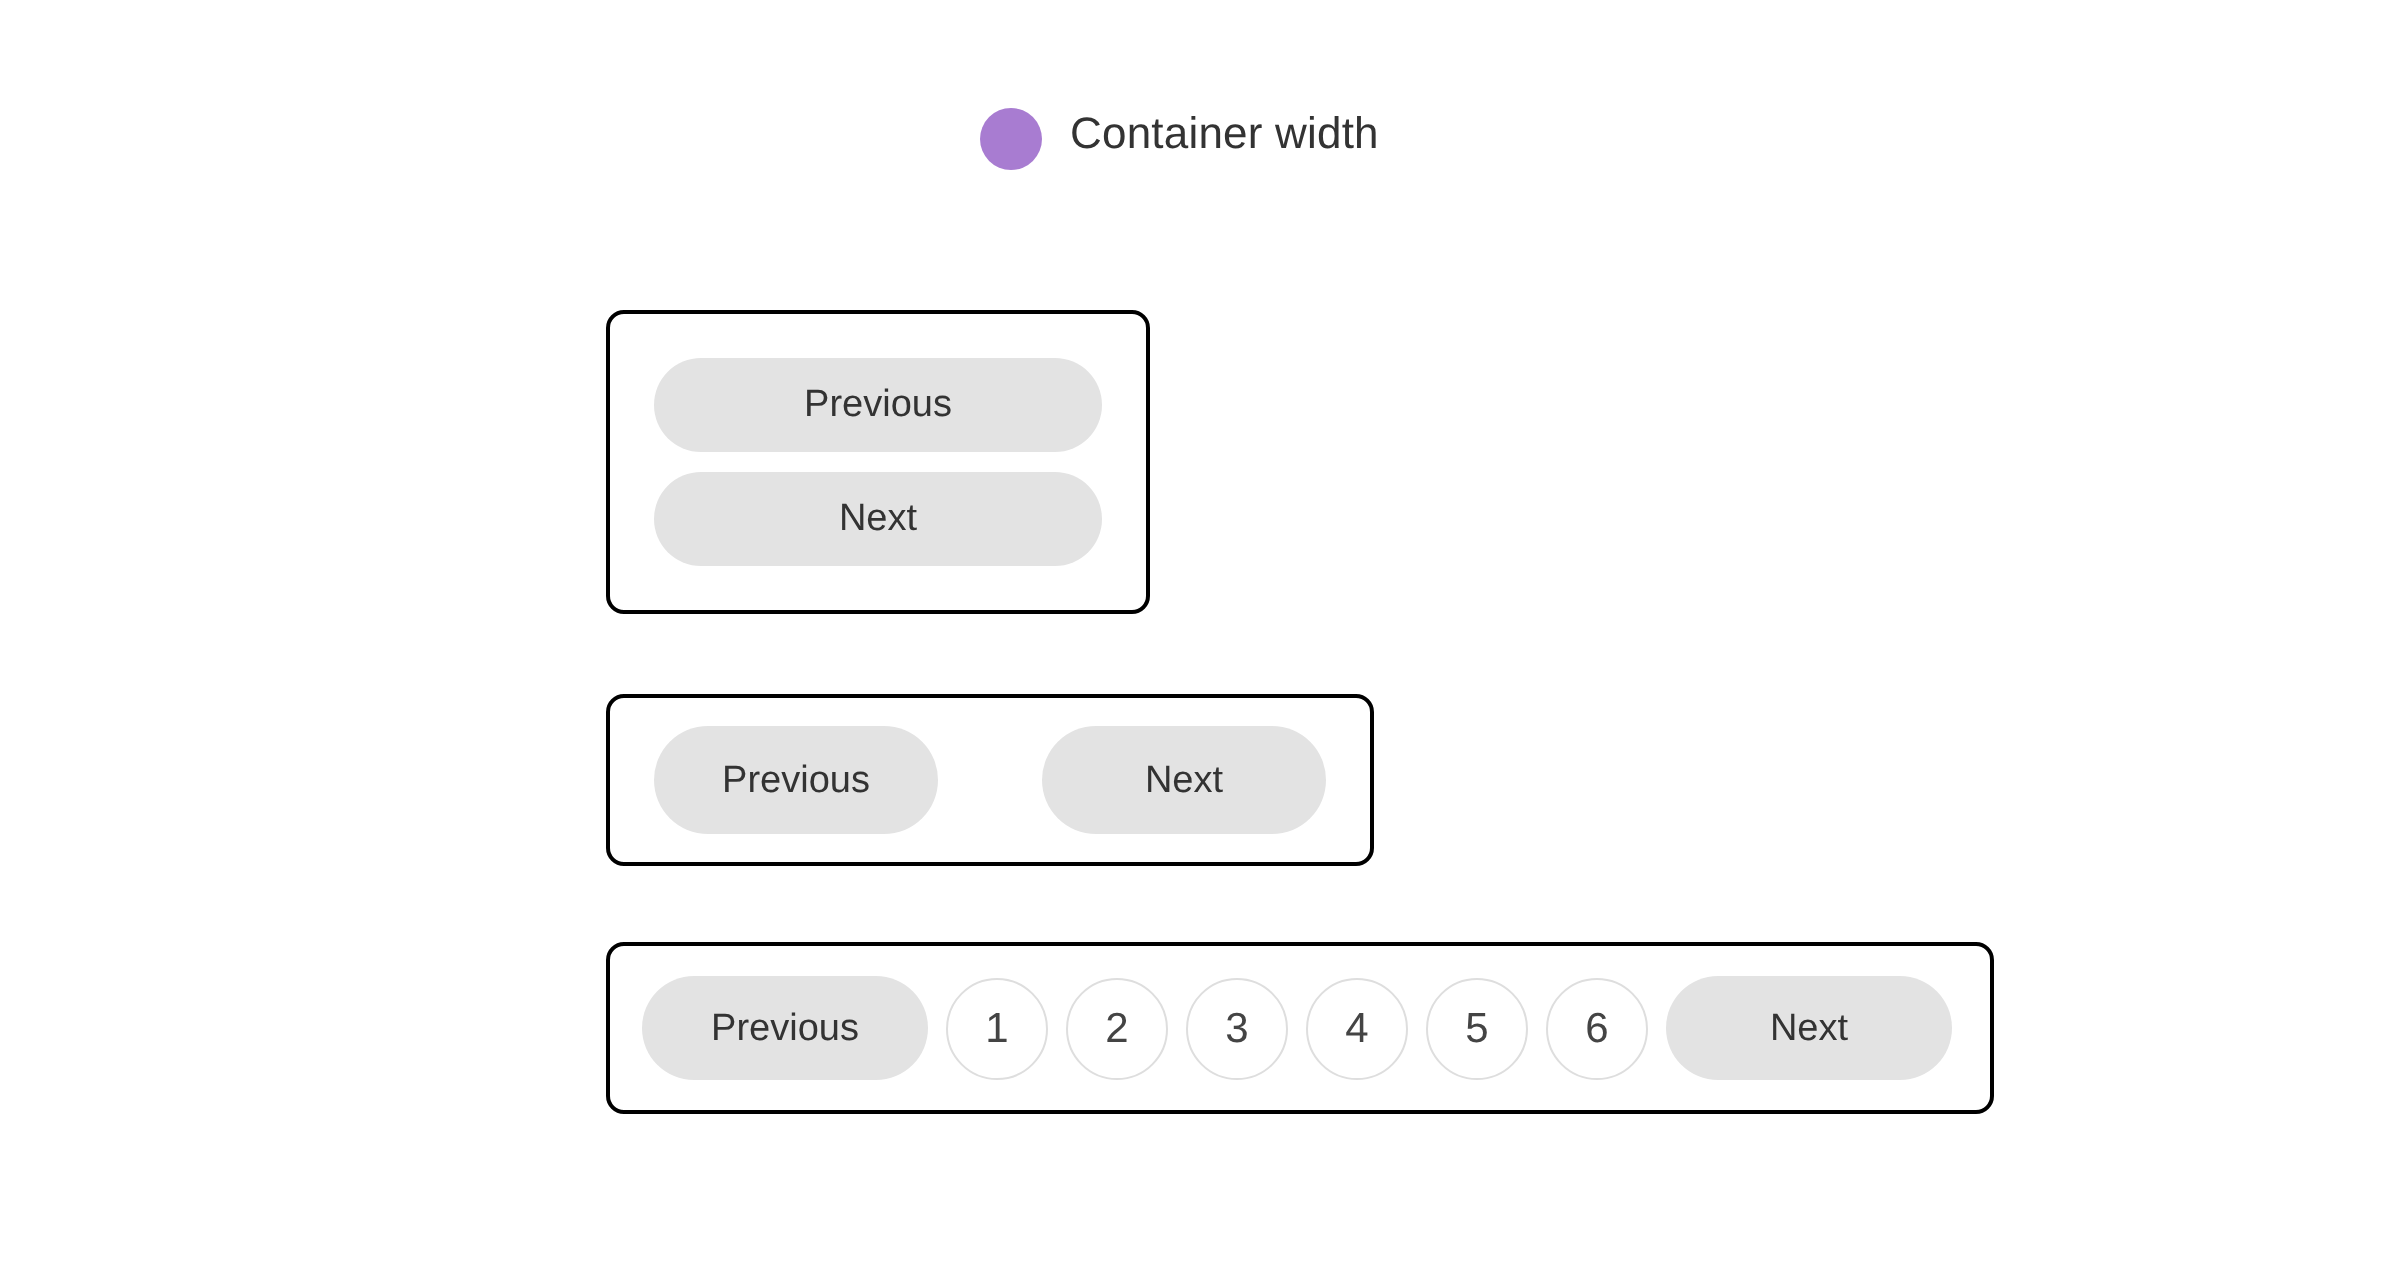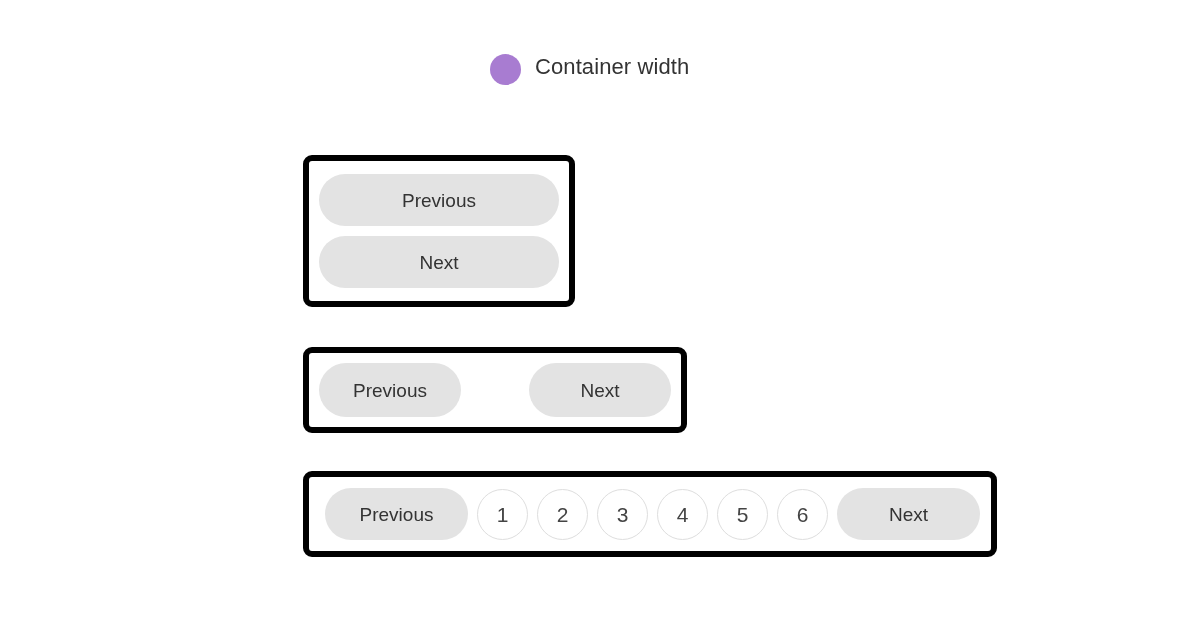--- a/index.html
+++ b/index.html
@@ -36,24 +36,24 @@
     color: #333333;
     letter-spacing: 0.1px;
     white-space: nowrap;
   }
 
   
   .demo-box {
     position: absolute;
     left: 303px;
     box-sizing: border-box;
-    border: 6px solid #000000;
+    border: 2px solid #000000;
     border-radius: 9px;
     background: #ffffff;
-    padding: 10px;
+    padding: 22px;
     display: flex;
   }
 
   
   .box-stacked {
     top: 155px;
     width: 272px;
     height: 152px;
     flex-direction: column;
     justify-content: center;

